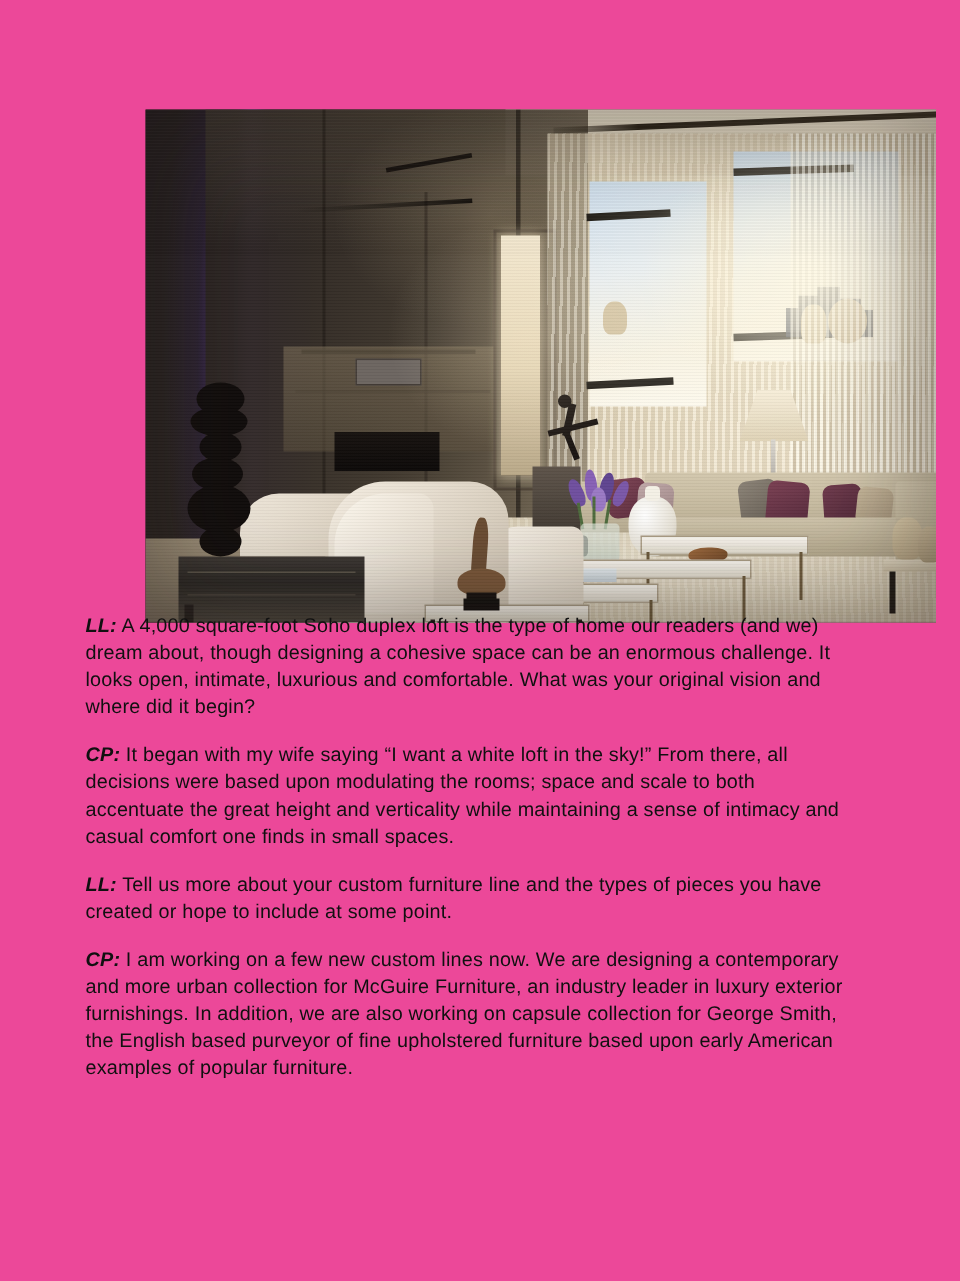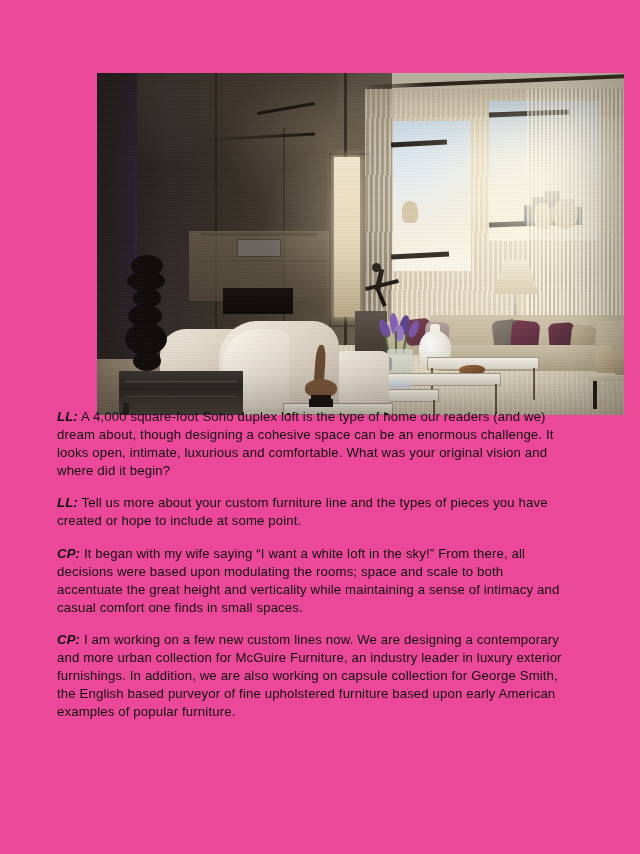--- a/index.html
+++ b/index.html
@@ -592,21 +592,21 @@
       <div class="ph-haze"></div>
       <div class="ph-vig"></div>
       <div class="ph-grain"></div>
     </div>
   </figure>
 
   <div class="body-text">
 
     <p class="para"><span class="spk">LL:</span><span> A 4,000 square-foot Soho duplex loft is the type of home our readers (and we) dream about, though designing a cohesive space can be an enormous challenge.  It looks open, intimate, luxurious and comfortable.  What was your original vision and where did it begin?</span></p>
 
+    <p class="para"><span class="spk">CP:</span><span> It began with my wife saying “I want a white loft in the sky!”  From there, all decisions were based upon modulating the rooms; space and scale to both accentuate the great height and verticality while maintaining a sense of intimacy and casual comfort one finds in small spaces.</span></p>
+
     <p class="para"><span class="spk">LL:</span><span> Tell us more about your custom furniture line and the types of pieces you have created or hope to include at some point.</span></p>
 
-    <p class="para"><span class="spk">CP:</span><span> It began with my wife saying “I want a white loft in the sky!”  From there, all decisions were based upon modulating the rooms; space and scale to both accentuate the great height and verticality while maintaining a sense of intimacy and casual comfort one finds in small spaces.</span></p>
-
     <p class="para"><span class="spk">CP:</span><span> I am working on a few new custom lines now.  We are designing a contemporary and more urban collection for McGuire Furniture, an industry leader in luxury exterior furnishings.  In addition, we are also working on capsule collection for George Smith, the English based purveyor of fine upholstered furniture based upon early American examples of popular furniture.</span></p>
 
   </div>
 
 </div>
 
 </body></html>

